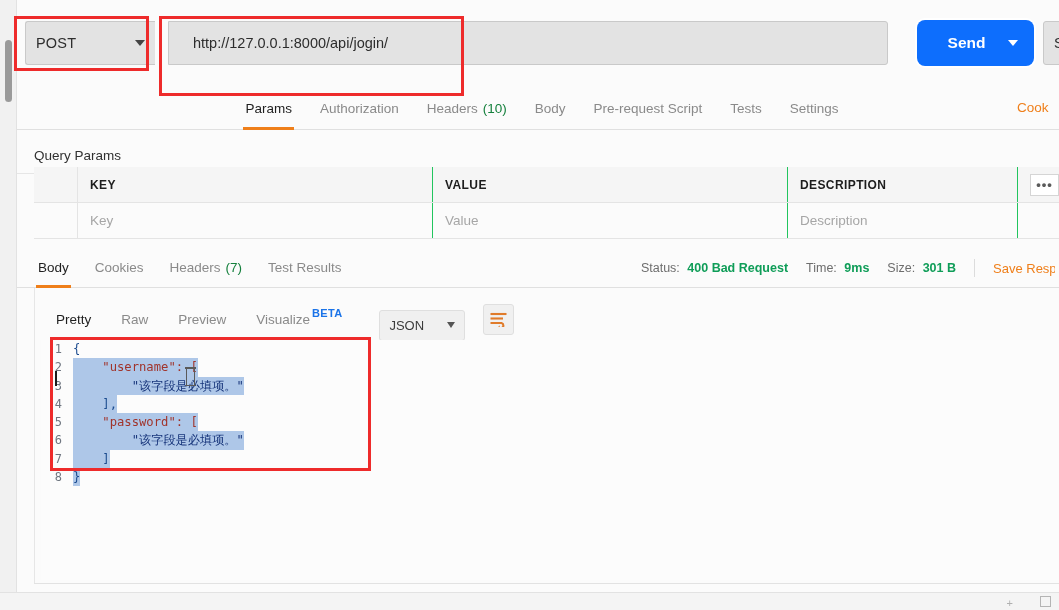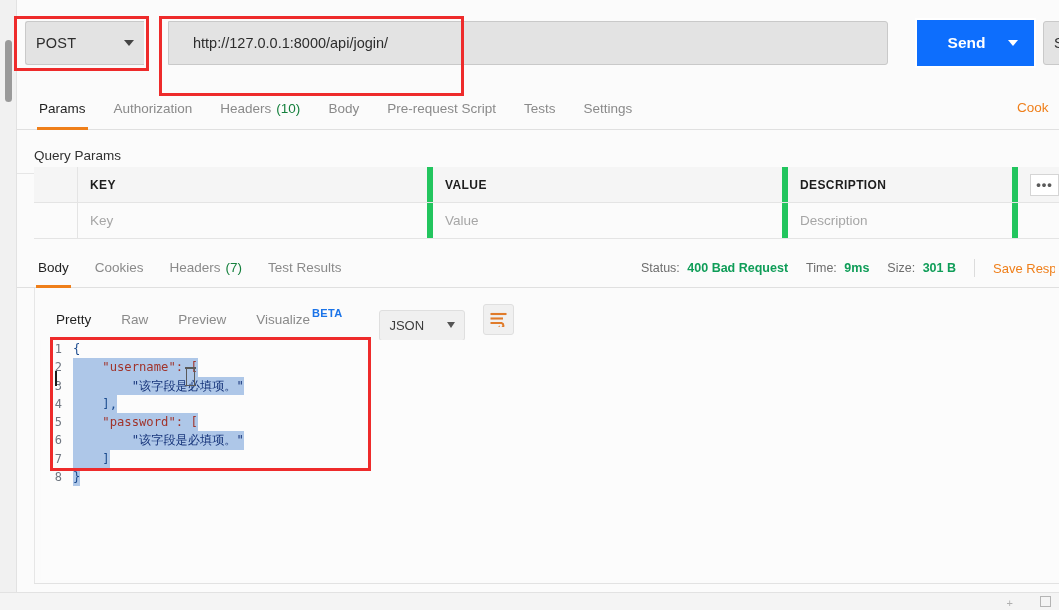--- a/index.html
+++ b/index.html
@@ -20,41 +20,41 @@
     position: absolute; left: 5px; top: 40px; width: 7px; height: 62px;
     background: #9a9a9a; border-radius: 4px;
   }
 
   
   .main { position: absolute; left: 17px; top: 0; width: 1042px; height: 610px; background: #fbfbfb; }
 
   
   .urlbar { position: absolute; left: 0; top: 14px; height: 58px; width: 1042px; }
   .method-select {
-    position: absolute; left: 8px; top: 7px; width: 119px; height: 44px;
+    position: absolute; left: 8px; top: 7px; width: 130px; height: 44px;
     background: #e3e3e3; border: 1px solid #c9c9c9; border-right: none;
     border-radius: 3px 0 0 3px;
     display: flex; align-items: center; padding: 0 10px;
     font-size: 14.5px; color: #2e2e2e; letter-spacing: .2px; gap: 24px;
   }
   .method-select .caret {
     margin-left: auto;
     width: 0; height: 0;
     border-left: 5px solid transparent; border-right: 5px solid transparent;
     border-top: 6px solid #444;
   }
   .url-input {
     position: absolute; left: 151px; top: 7px; width: 720px; height: 44px;
     background: #e3e3e3; border: 1px solid #c9c9c9; border-radius: 0 3px 3px 0;
     display: flex; align-items: center; padding: 0 24px;
     font-size: 14.5px; color: #2d2d2d;
   }
   .send-btn {
     position: absolute; left: 900px; top: 6px; width: 117px; height: 46px;
-    background: #0d6efd; border-radius: 0;
+    background: #0d6efd; border-radius: 8px;
     display: flex; align-items: center;
     box-shadow: 0 0 0 2px #fff;
   }
   .send-btn .label {
     flex: 1; text-align: center; color: #fff; font-size: 15.5px; font-weight: bold;
     padding-left: 8px;
   }
   .send-btn .caret {
     width: 0; height: 0; margin-right: 16px;
     border-left: 5px solid transparent; border-right: 5px solid transparent;
@@ -64,21 +64,21 @@
     position: absolute; left: 1026px; top: 7px; width: 60px; height: 44px;
     background: #e3e3e3; border: 1px solid #c9c9c9; border-radius: 3px;
     display: flex; align-items: center; padding-left: 10px;
     font-size: 14.5px; color: #2d2d2d; overflow: hidden; white-space: nowrap;
   }
 
   
   .req-tabs {
     position: absolute; left: 0; top: 88px; width: 1042px; height: 42px;
     border-bottom: 1px solid #e0e0e0;
-    display: flex; align-items: center; padding-left: 8px;
+    display: flex; align-items: center; padding-left: 8px; justify-content: center;
   }
   .req-tab {
     position: relative; height: 42px; display: flex; align-items: center;
     padding: 0 14px; font-size: 13.5px; color: #8a8a8a; white-space: nowrap;
   }
   .req-tab.active { color: #1f1f1f; }
   .req-tab.active::after {
     content: ""; position: absolute; left: 12px; right: 12px; bottom: 0;
     height: 3px; background: #ef7f1a;
   }
@@ -95,21 +95,21 @@
     display: flex; align-items: center; padding-left: 17px;
     font-size: 13.5px; color: #313131;
     border-bottom: 1px solid #e6e6e6;
   }
   .tbl { position: absolute; left: 17px; top: 167px; width: 1025px; }
   .tbl-row { display: flex; height: 36px; border-bottom: 1px solid #e4e4e4; }
   .tbl-row.head { background: #f5f5f5; }
   .tbl-gutter { width: 44px; border-right: 1px solid #e4e4e4; }
   .tbl-c {
     display: flex; align-items: center; padding-left: 12px;
-    border-right: 6px solid #22c55e; font-size: 12px;
+    border-right: 1px solid #22c55e; font-size: 12px;
   }
   .head .tbl-c { color: #1d1d1d; font-weight: bold; letter-spacing: .4px; }
   .body-row .tbl-c { color: #a6a6a6; font-size: 13.5px; font-weight: normal; letter-spacing: 0; }
   .c-key { width: 355px; }
   .c-val { width: 355px; }
   .c-desc { width: 230px; }
   .c-menu { width: 41px; display: flex; align-items: center; justify-content: center; border-right: none; }
   .dots-box {
     width: 34px; height: 22px; border: 1px solid #d5d5d5; background: #fff;
     display: flex; align-items: center; justify-content: center;

